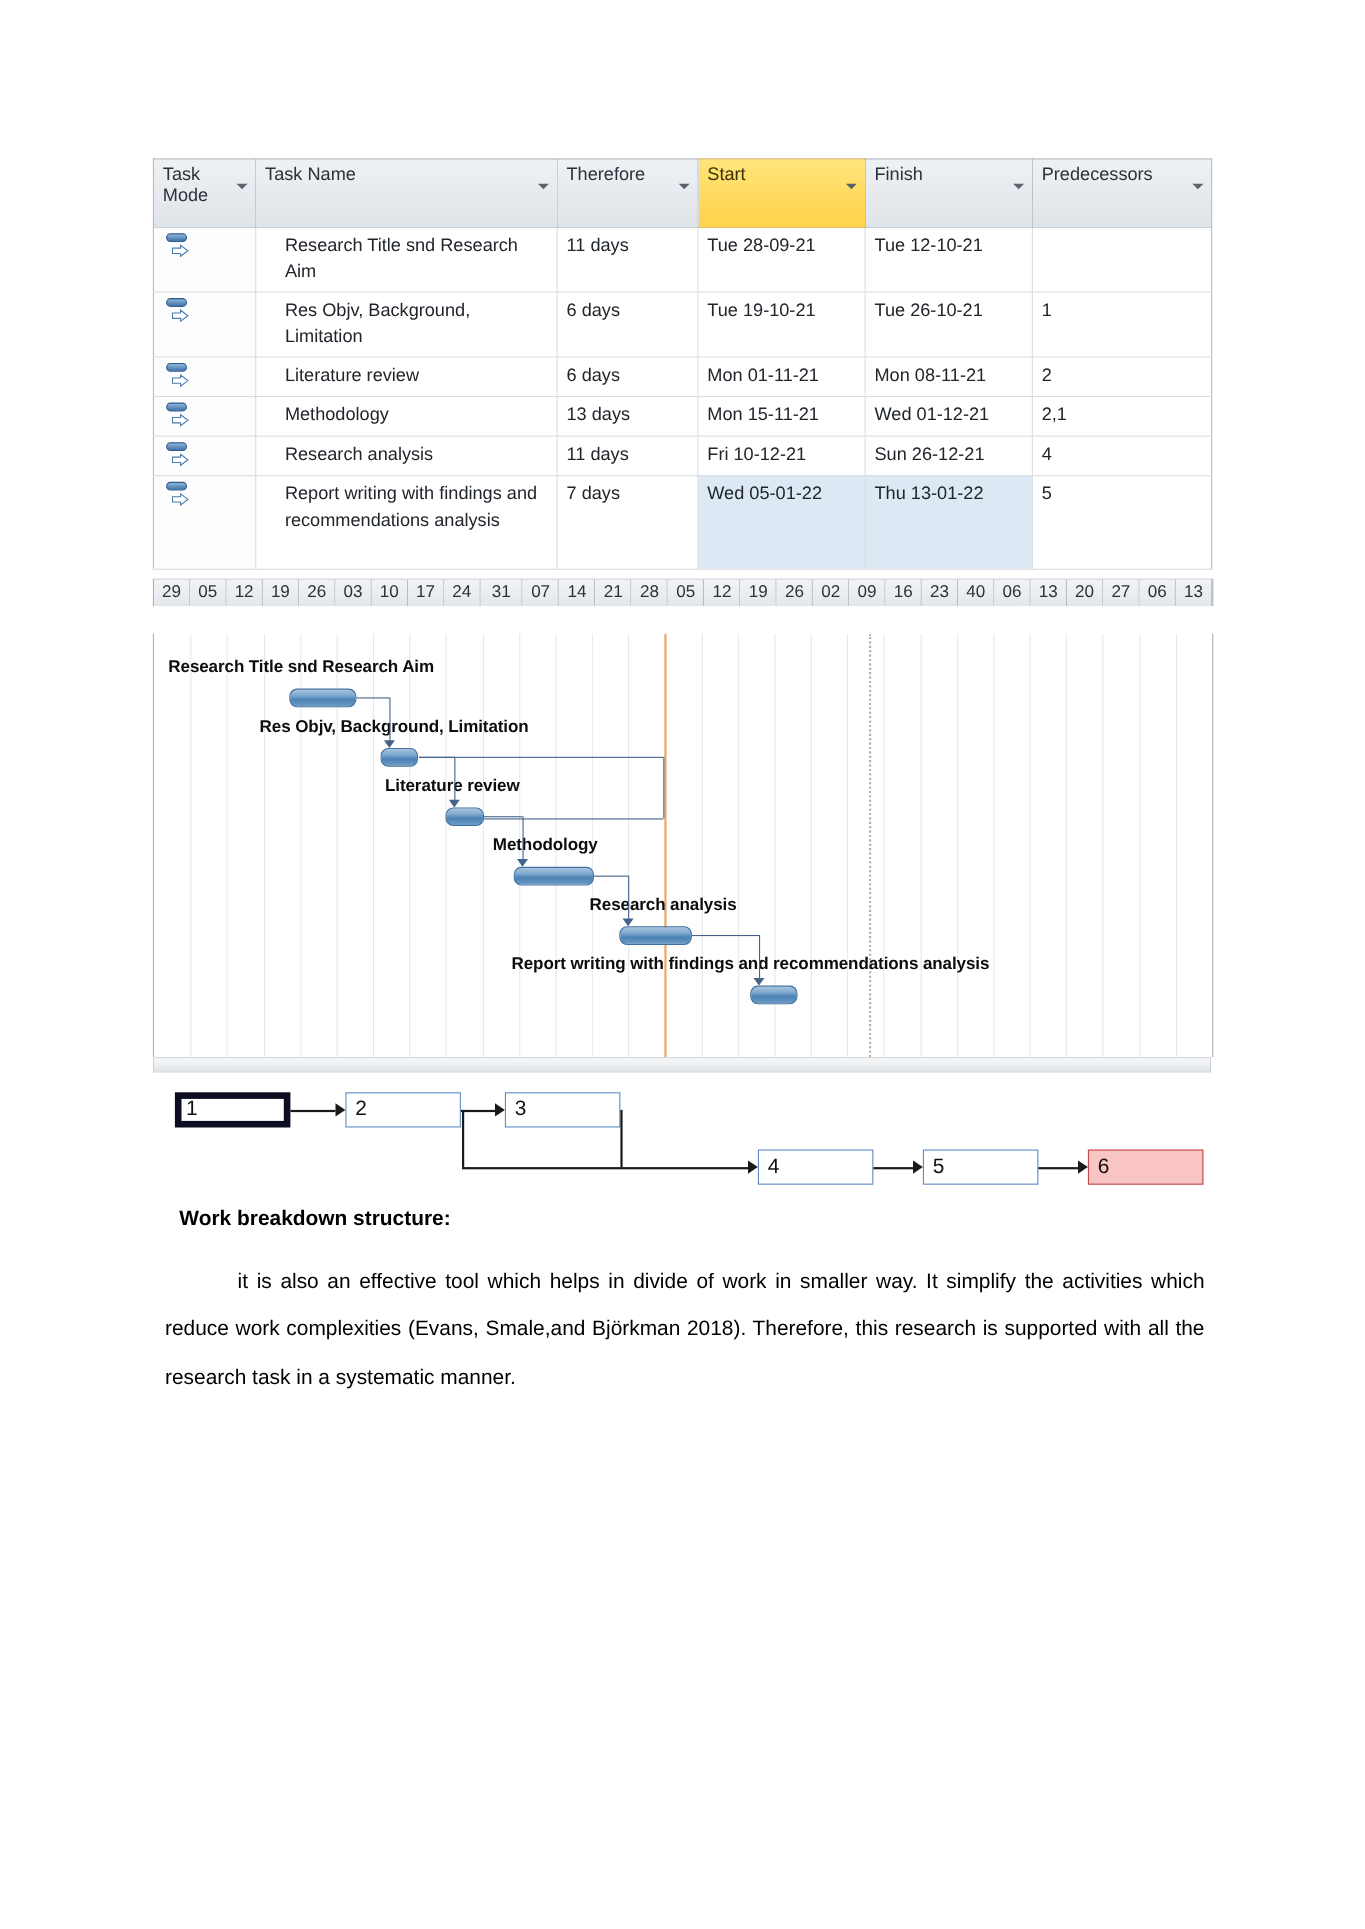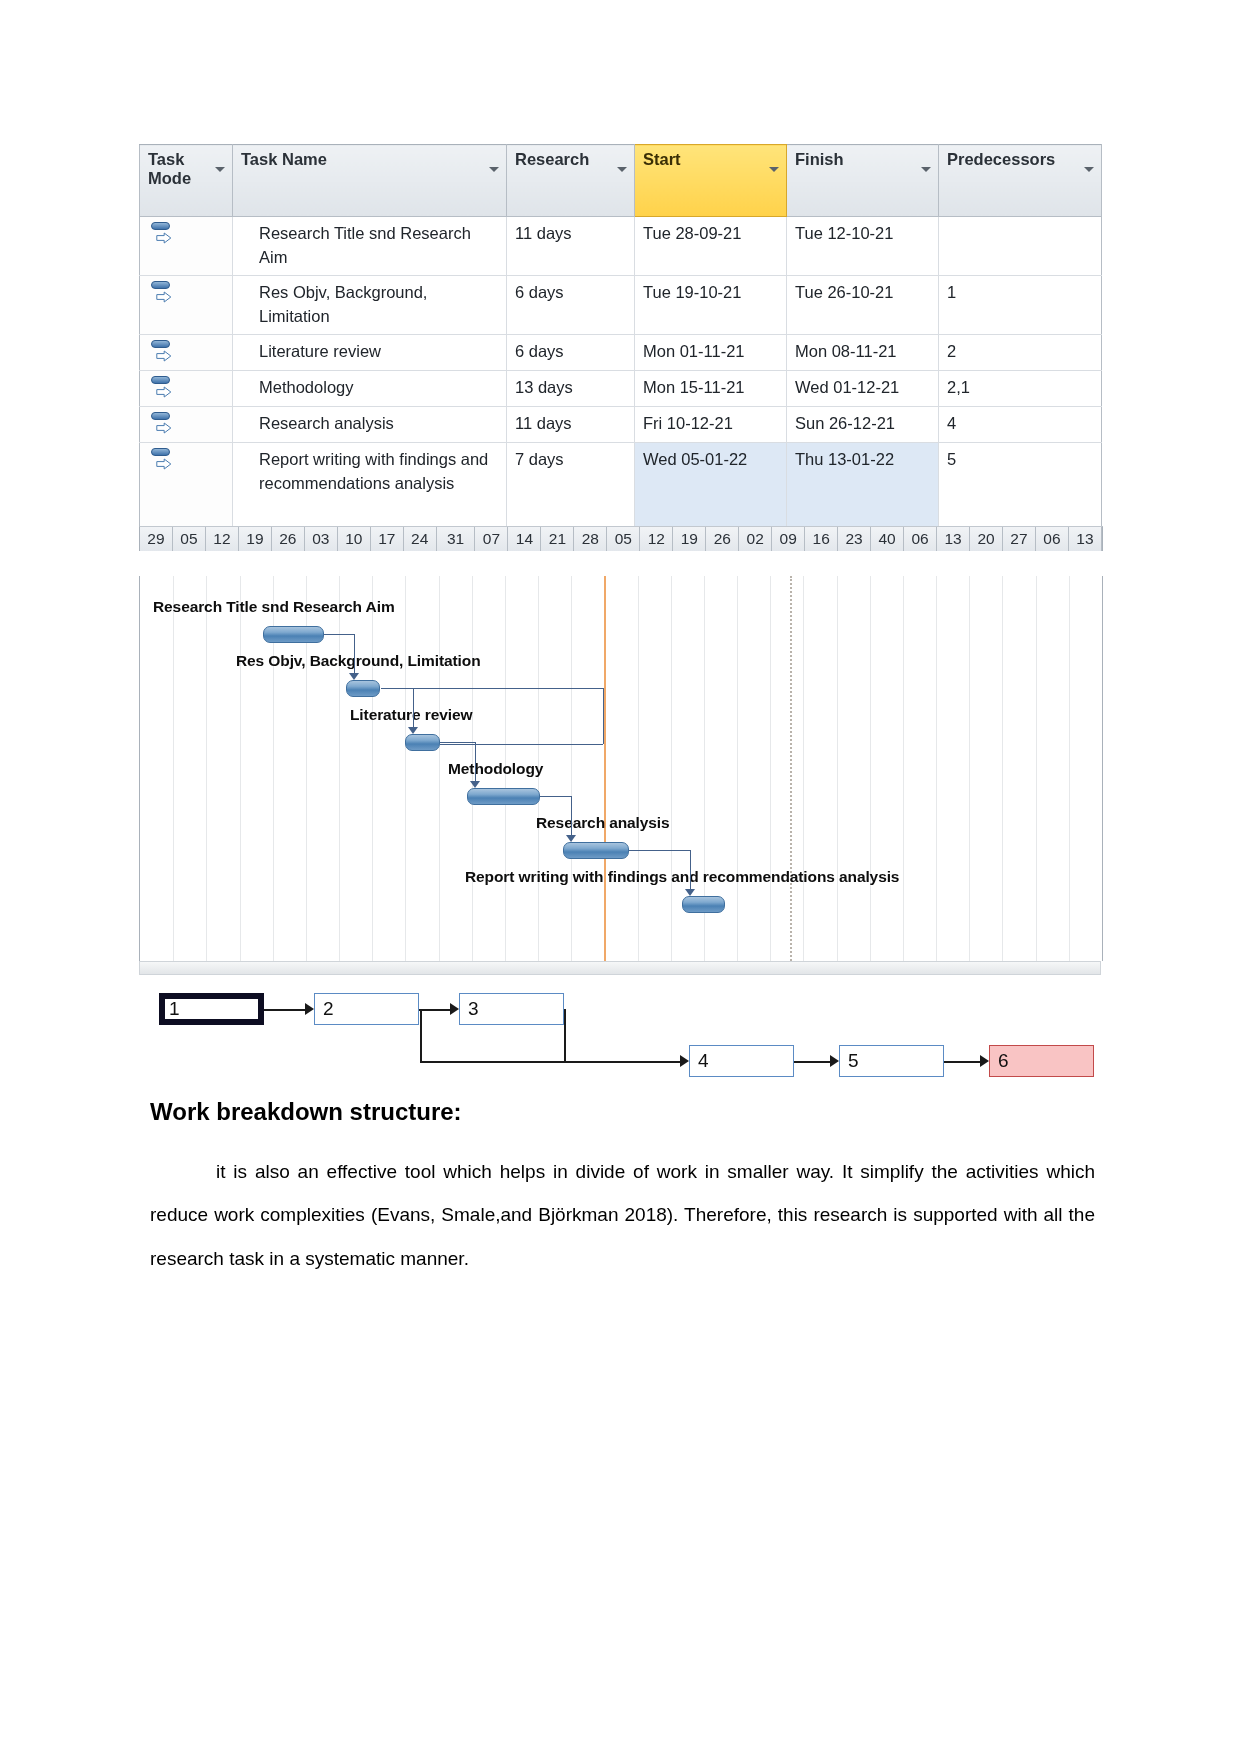--- a/index.html
+++ b/index.html
@@ -27,23 +27,23 @@
   table.gantt-grid col.c-name{width:274px;}
   table.gantt-grid col.c-dur{width:128px;}
   table.gantt-grid col.c-start{width:152px;}
   table.gantt-grid col.c-fin{width:152px;}
   table.gantt-grid col.c-pred{width:163px;}
 
   table.gantt-grid th{
     background:linear-gradient(#eef1f4,#dfe4e9);
     border:1px solid #b6bdc5;
     border-top:1px solid #a9b1ba;
-    padding:5px 7px 16px 8px;
+    padding:5px 7px 6px 8px;
     text-align:left;
-    font-weight:bold;
+    font-weight:normal;
     vertical-align:top;
     height:50px;
     position:relative;
     color:#2b3138;
   }
   table.gantt-grid th.sel{
     background:linear-gradient(#ffe47a,#ffd24a);
     border-color:#d7a72b;
     color:#3a2e05;
   }
@@ -169,21 +169,21 @@
     border-left:9px solid #1a1a1a;
   }
 
   
   #doc-text{
     position:absolute;left:150px;top:1098px;width:945px;
     font-family:"Liberation Sans", sans-serif;
     color:#000;
   }
   #doc-text .heading{
-    font-size:24px;font-weight:bold;margin:0 0 24px 0;
+    font-size:19px;font-weight:bold;margin:0 0 24px 13px;
   }
   #doc-text p.para{
     font-size:19px;line-height:2.28;margin:0;
     text-align:justify;
     text-indent:66px;
   }
 </style>
 </head>
 <body>
 
@@ -201,21 +201,21 @@
       <tr>
         <th>
           <span>Task Mode</span>
           <span class="hdr-arrow"></span>
         </th>
         <th>
           <span>Task Name</span>
           <span class="hdr-arrow"></span>
         </th>
         <th>
-          <span>Research</span>
+          <span>Therefore</span>
           <span class="hdr-arrow"></span>
         </th>
         <th class="sel">
           <span>Start</span>
           <span class="hdr-arrow"></span>
         </th>
         <th>
           <span>Finish</span>
           <span class="hdr-arrow"></span>
         </th>

